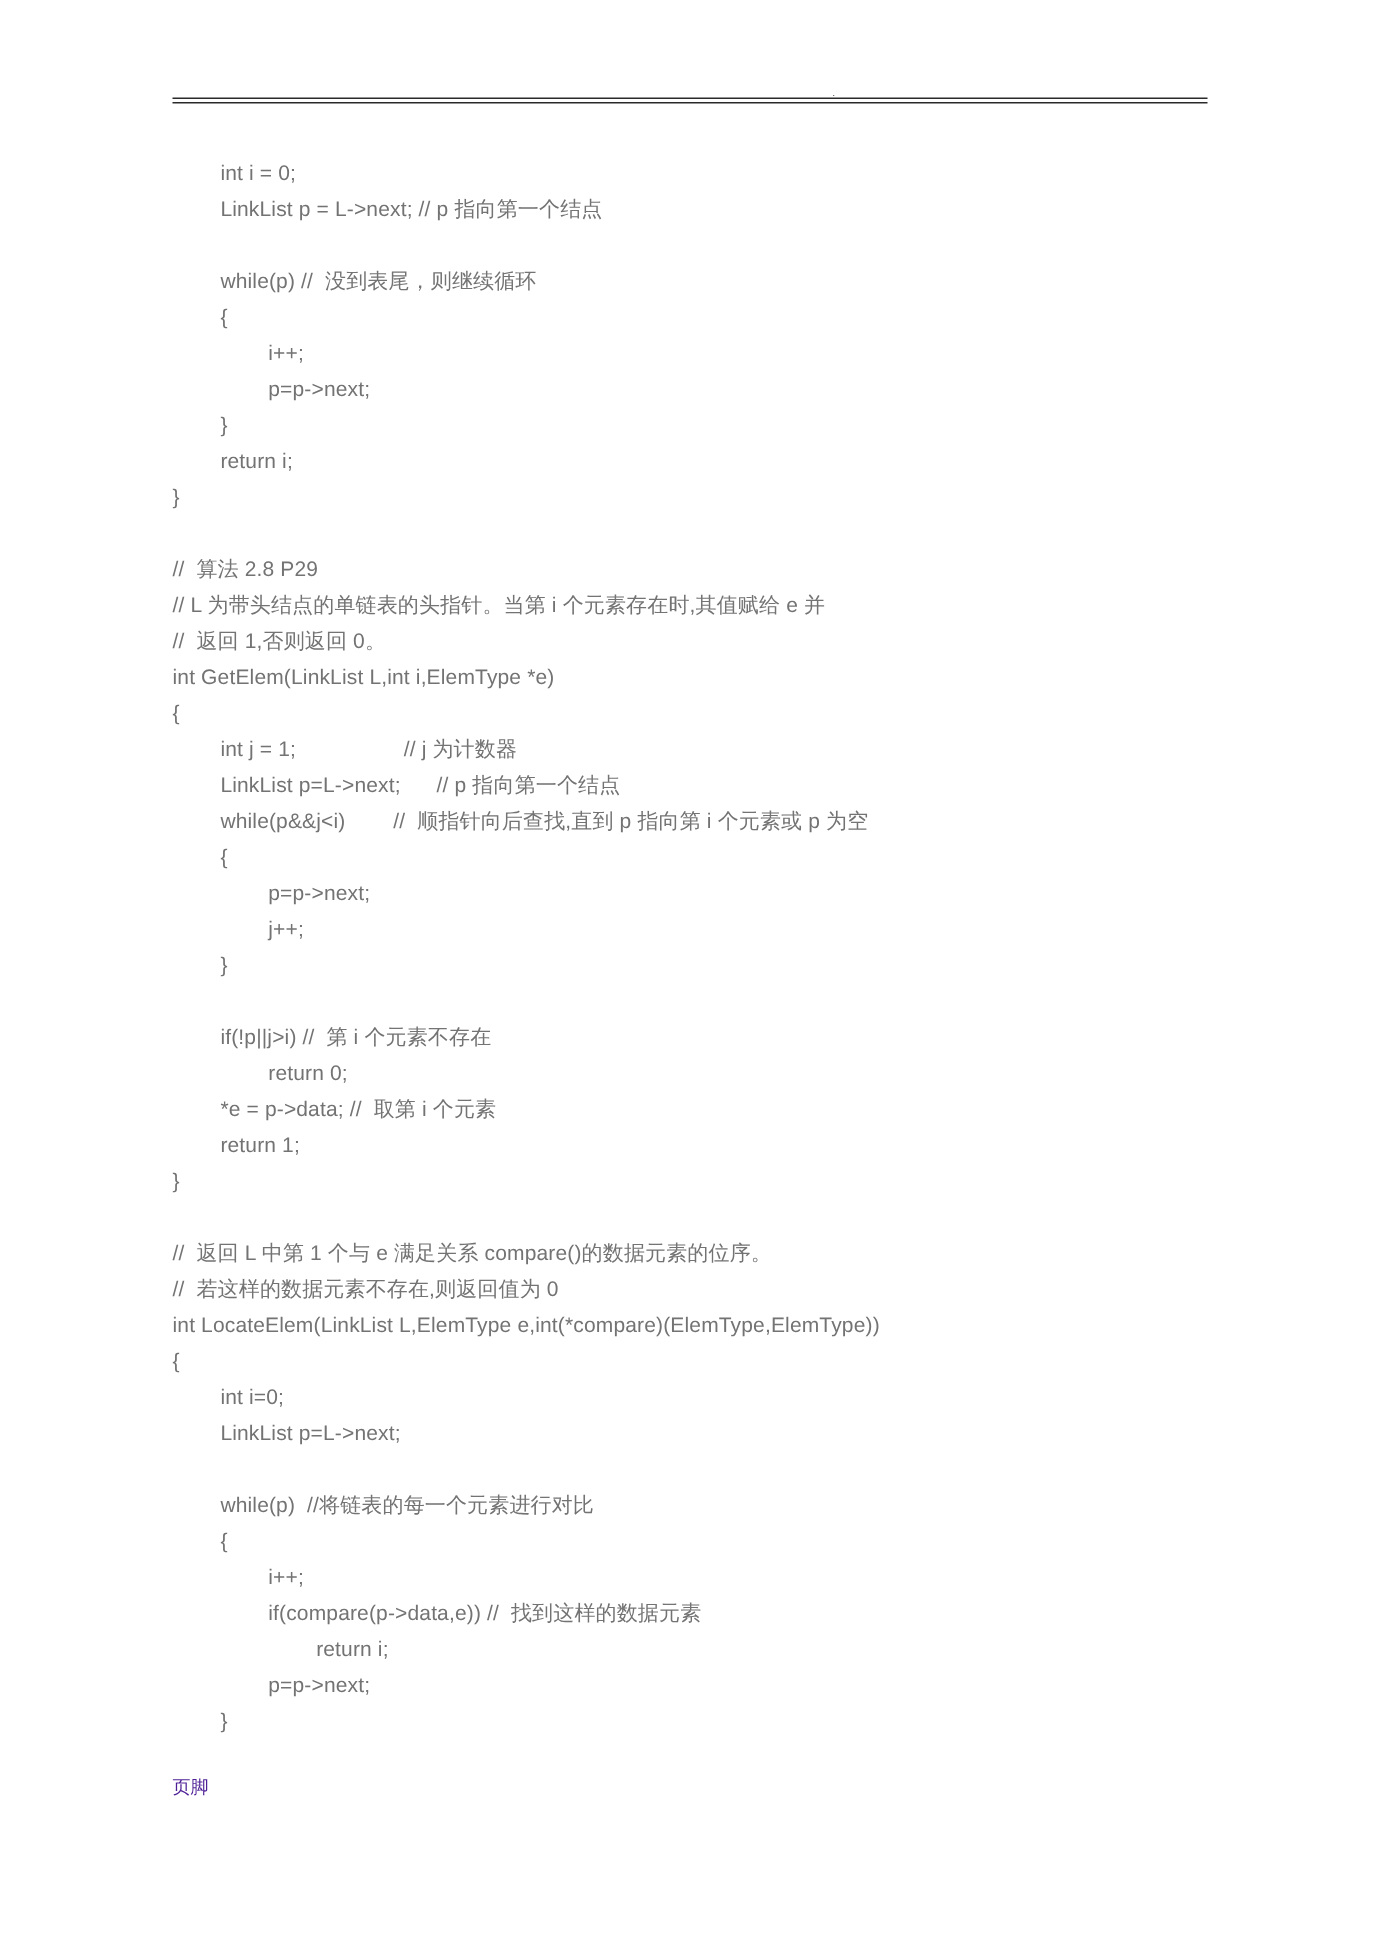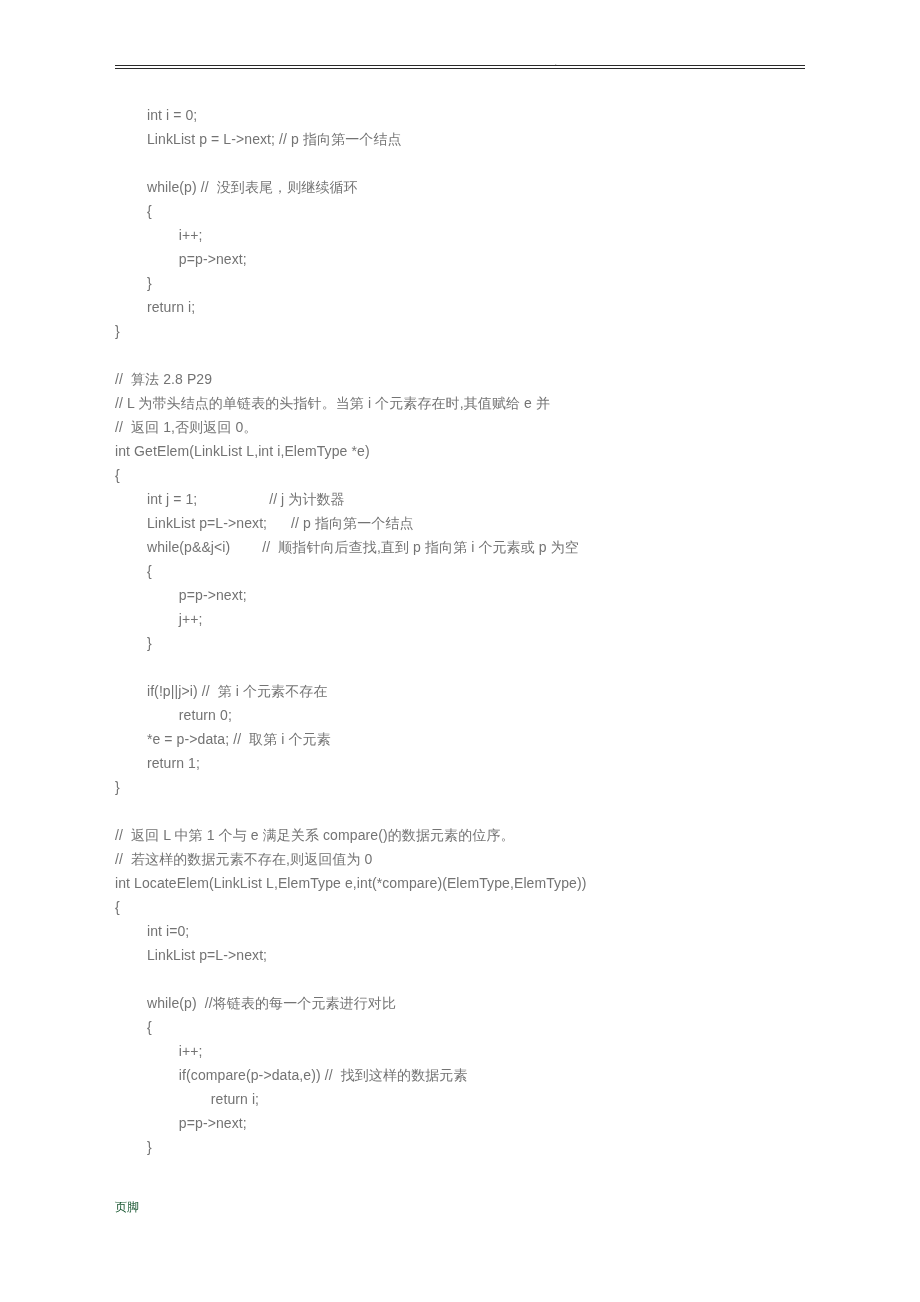--- a/index.html
+++ b/index.html
@@ -29,23 +29,23 @@
   }
   .code {
     font-family: Arial, "SimSun", sans-serif;
     font-size: 14px;
     line-height: 24px;
     color: #737373;
     white-space: pre;
     letter-spacing: 0.1px;
   }
   .footer {
-    margin-top: 40px;
+    margin-top: 24px;
     font-size: 12px;
-    color: #14532d;
+    color: #4c1d95;
   }
 </style>
 </head>
 <body>
 
 <div class="page">
   <span class="header-dot">.</span>
   <div class="top-rule"></div>
 
   <div class="code" id="code-block">        int i = 0;

